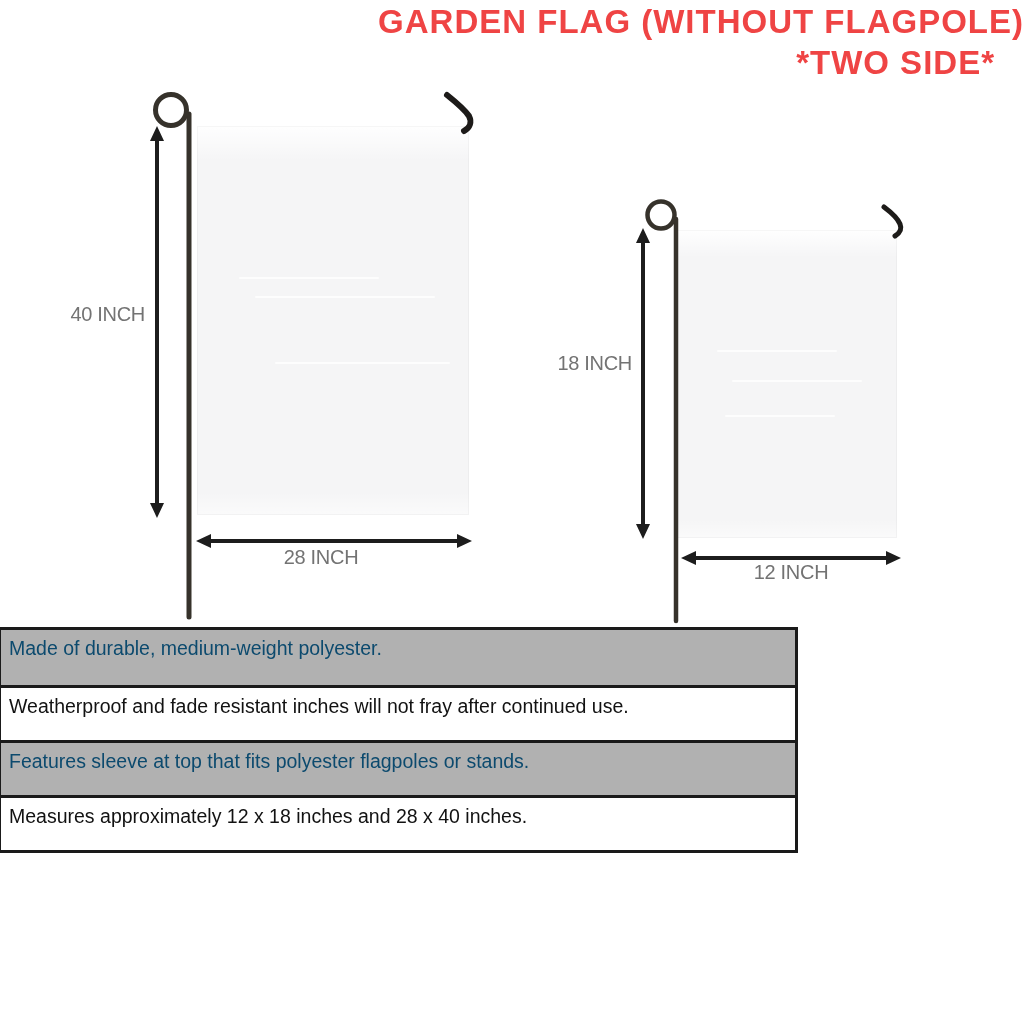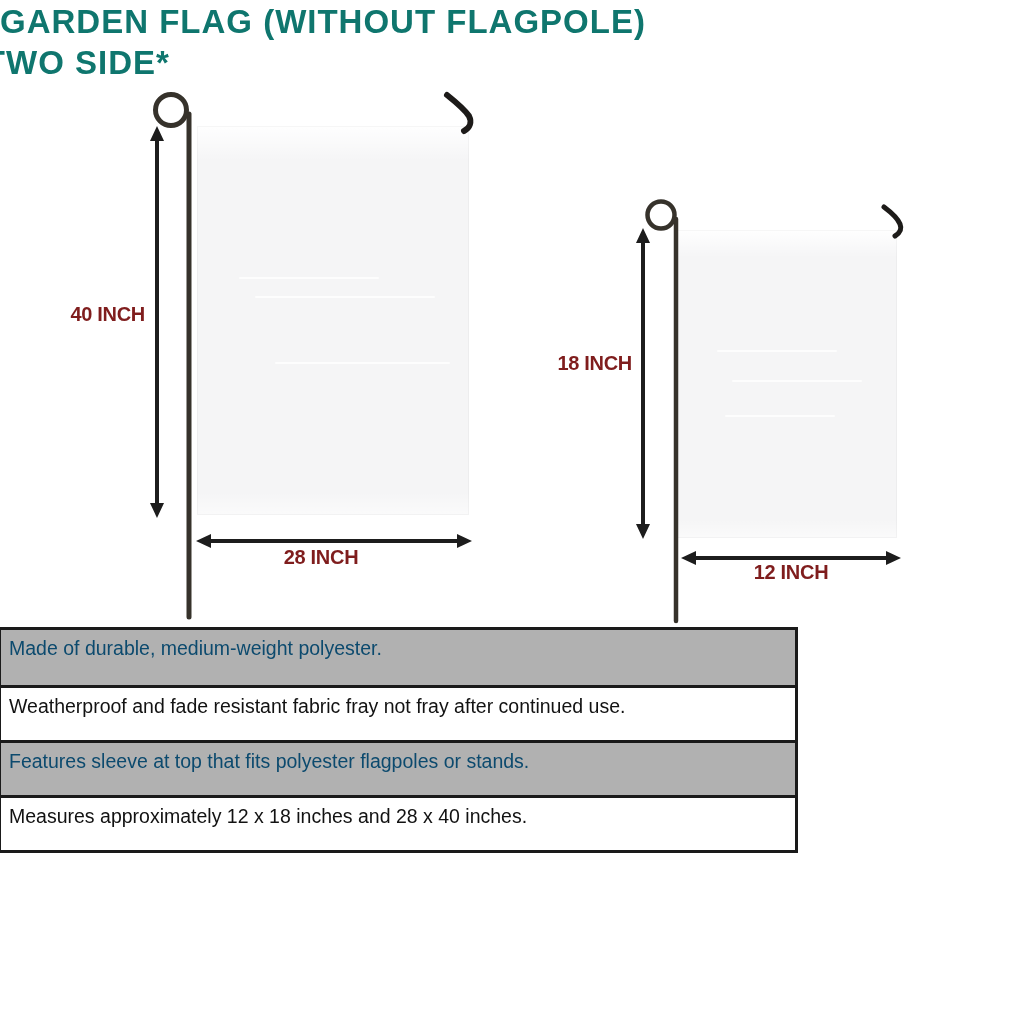--- a/index.html
+++ b/index.html
@@ -3,22 +3,22 @@
 <meta charset="utf-8">
 <style>
   html, body { margin:0; padding:0; background:#ffffff; }
   .canvas {
     position:relative; width:1024px; height:1024px; background:#ffffff;
     font-family:"Liberation Sans", sans-serif; overflow:hidden;
   }
 
   
   .title-line {
-    position:absolute; left:0; width:1024px; text-align:left;
-    font-weight:800; color:#0f766e; white-space:nowrap;
+    position:absolute; left:0; width:1024px; text-align:right;
+    font-weight:800; color:#ef4444; white-space:nowrap;
   }
   .title-line.l1 { top:3px;  font-size:33px; letter-spacing:1px; }
   .title-line.l2 { top:44px; font-size:33px; letter-spacing:1px; transform:translateX(-29px); }
 
   
   .flag {
     position:absolute;
     background:
       linear-gradient(180deg, rgba(255,255,255,0.95) 0%, rgba(255,255,255,0) 9%),
       linear-gradient(0deg,  rgba(255,255,255,0.55) 0%, rgba(255,255,255,0) 6%),
@@ -33,21 +33,21 @@
   .flag.large .s3 { left:78px;  top:236px; width:175px; }
   .flag.small .s1 { left:40px;  top:120px; width:120px; }
   .flag.small .s2 { left:55px;  top:150px; width:130px; }
   .flag.small .s3 { left:48px;  top:185px; width:110px; }
 
   
   svg.overlay { position:absolute; left:0; top:0; pointer-events:none; }
 
   
   .dim-label {
-    position:absolute; font-weight:700; font-size:20px; color:#7f1d1d;
+    position:absolute; font-weight:400; font-size:20px; color:#737373;
     letter-spacing:-0.3px; white-space:nowrap;
   }
   .dim-label.h40 { left:25px;  top:303px; width:120px; text-align:right; }
   .dim-label.w28 { left:261px; top:546px; width:120px; text-align:center; }
   .dim-label.h18 { left:512px; top:352px; width:120px; text-align:right; }
   .dim-label.w12 { left:731px; top:561px; width:120px; text-align:center; }
 
   
   .features {
     position:absolute; left:-2px; top:627px; width:800px;
@@ -125,21 +125,21 @@
   <div class="dim-label h40">40 INCH</div>
   <div class="dim-label w28">28 INCH</div>
   <div class="dim-label h18">18 INCH</div>
   <div class="dim-label w12">12 INCH</div>
 
   <div class="features">
     <div class="feature-row shaded">
       <span>Made of durable, medium-weight polyester.</span>
     </div>
     <div class="feature-row plain">
-      <span>Weatherproof and fade resistant fabric fray not fray after continued use.</span>
+      <span>Weatherproof and fade resistant inches will not fray after continued use.</span>
     </div>
     <div class="feature-row shaded">
       <span>Features sleeve at top that fits polyester flagpoles or stands.</span>
     </div>
     <div class="feature-row plain">
       <span>Measures approximately 12 x 18 inches and 28 x 40 inches.</span>
     </div>
   </div>
 
 </div>

